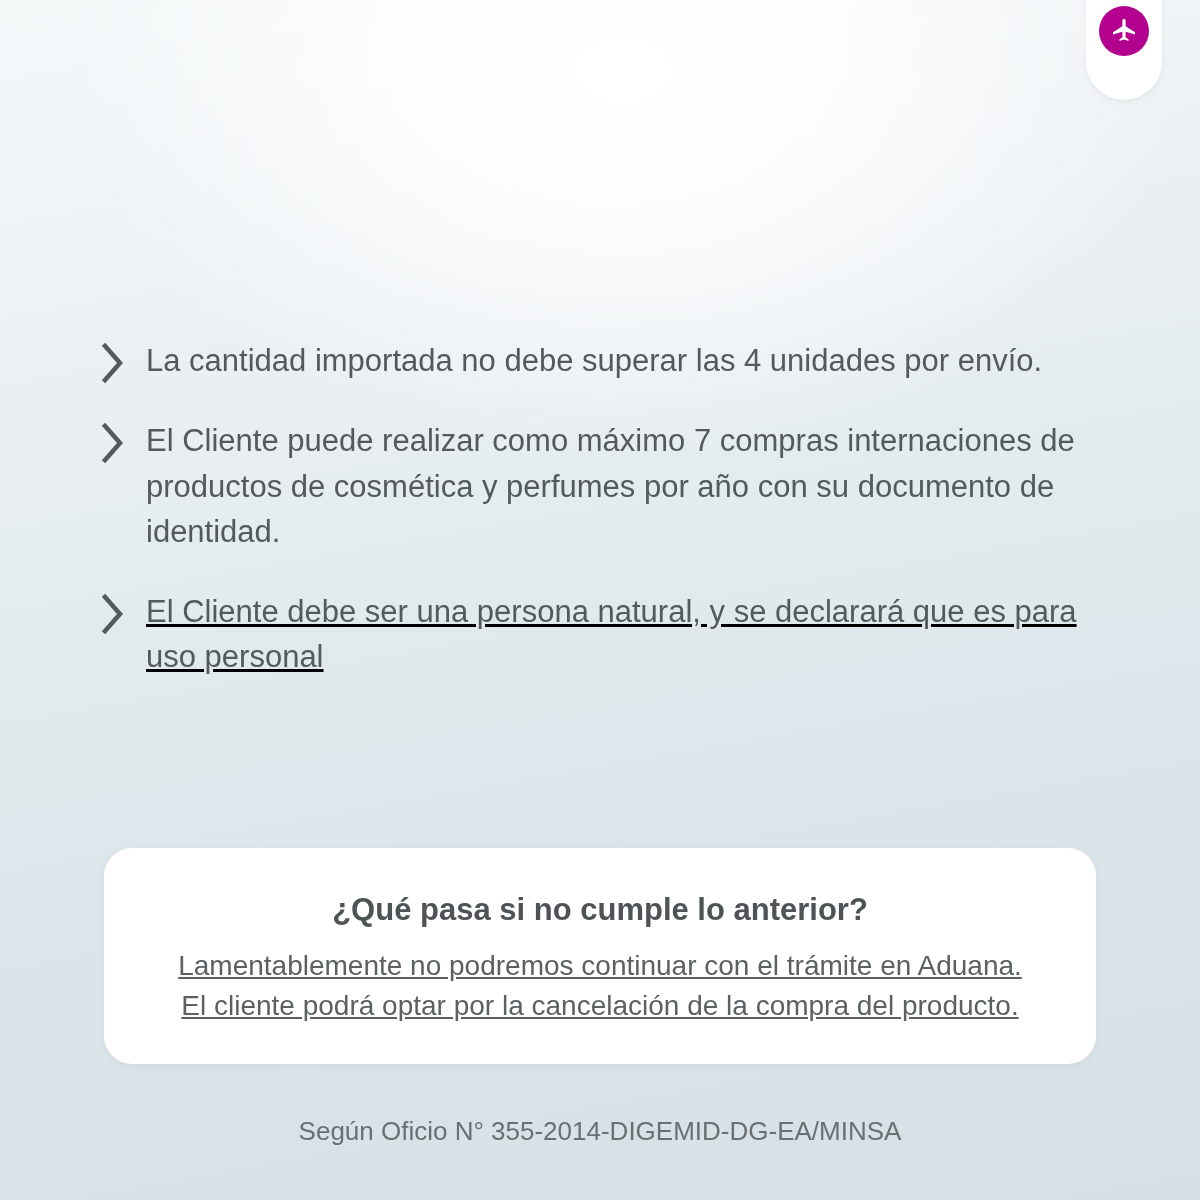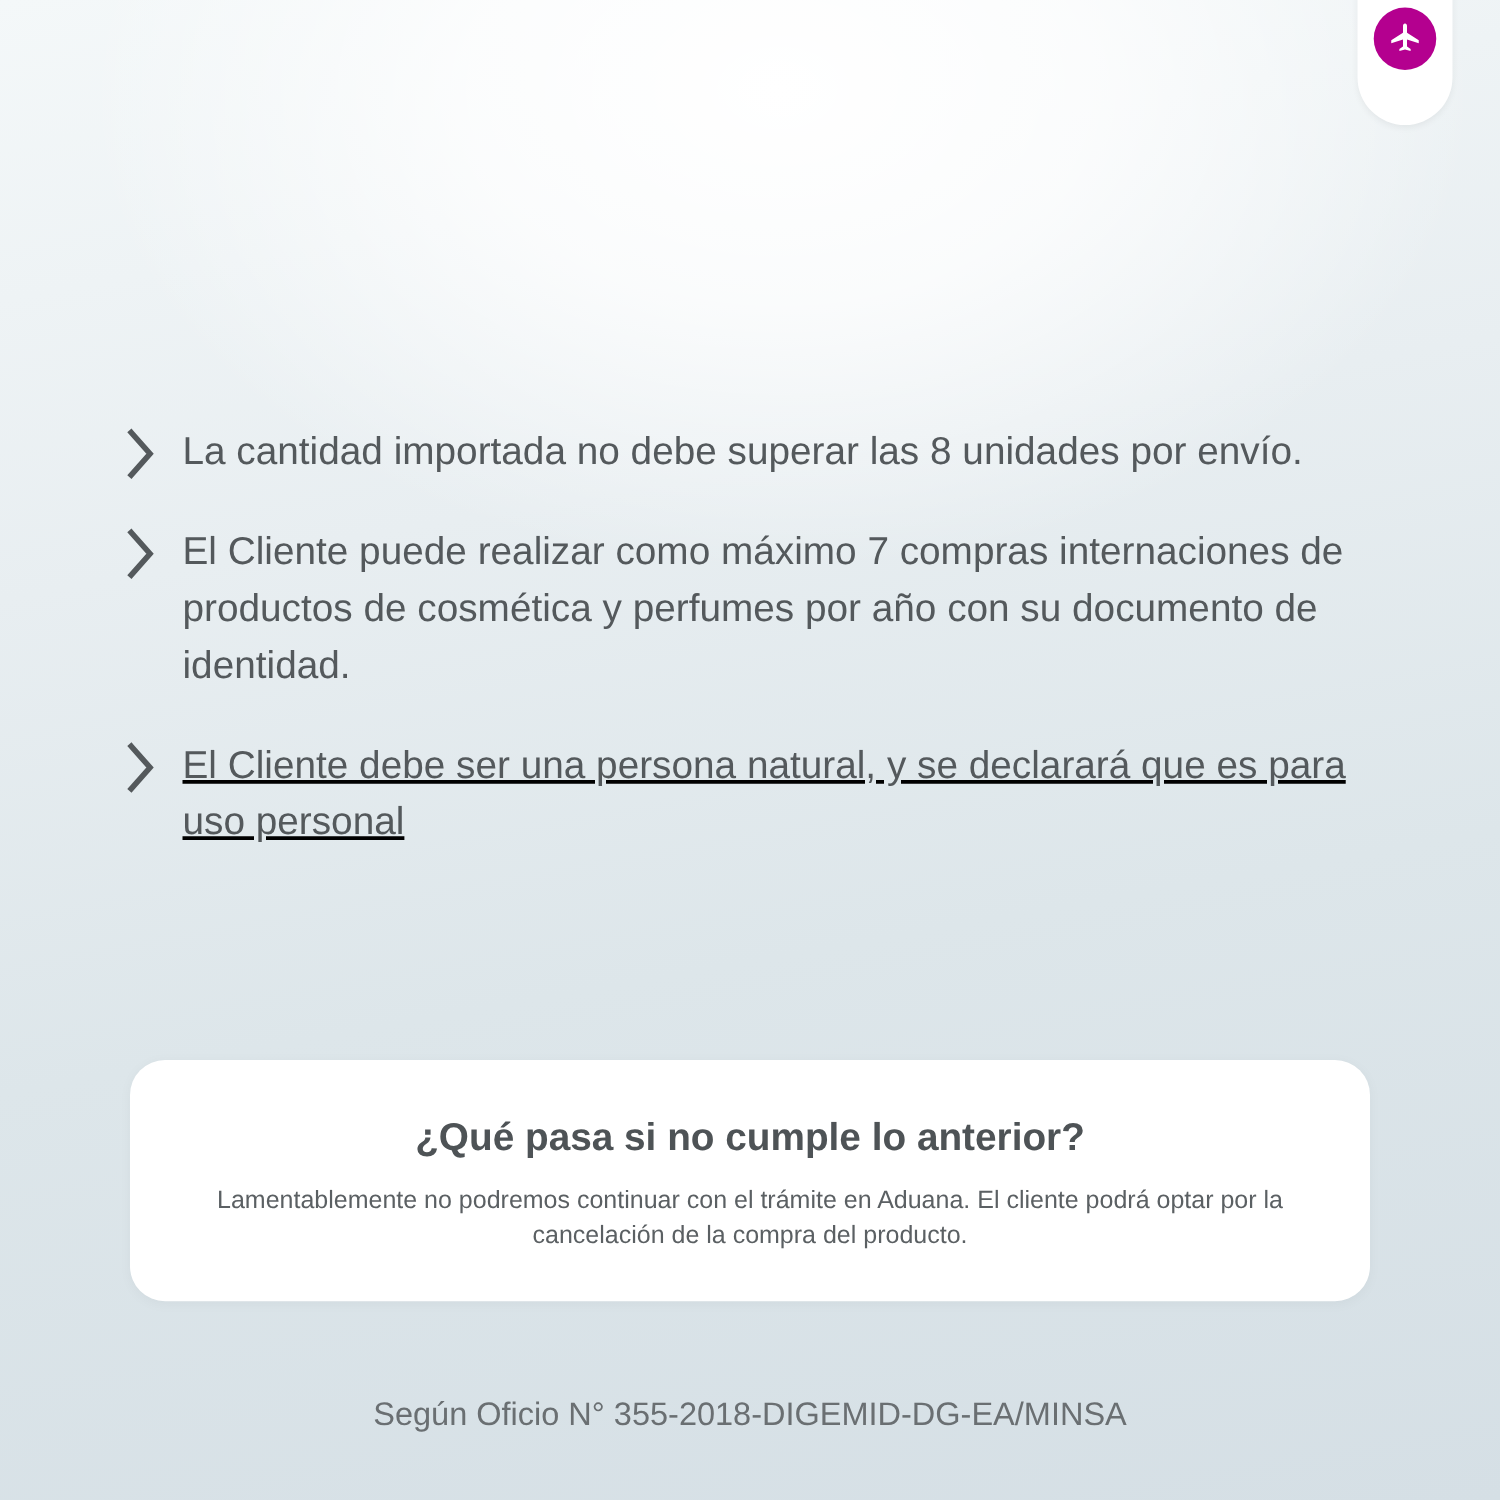--- a/index.html
+++ b/index.html
@@ -116,23 +116,24 @@
     box-shadow: 0 2px 10px rgba(0,0,0,0.04);
     text-align: center;
   }
   .card-title {
     font-size: 31px;
     font-weight: bold;
     color: #4e5356;
     margin-bottom: 18px;
   }
   .card-body {
-    font-size: 20px;
+    font-size: 28px;
     line-height: 1.42;
     color: #5b6063;
+    text-decoration: underline;
   }
 
   .footnote {
     position: absolute;
     left: 0;
     right: 0;
     top: 1116px;
     text-align: center;
     font-size: 26px;
     color: #6a6f72;
@@ -155,21 +156,21 @@
 
 
   <div class="bullets">
 
     <div class="bullet">
       <span class="chev">
         <svg width="26" height="42" viewBox="0 0 26 42" aria-hidden="true">
           <path d="M5 4 L20 21 L5 38" fill="none" stroke="#54595c" stroke-width="4.5" stroke-linecap="square" stroke-linejoin="miter"></path>
         </svg>
       </span>
-      <div class="bullet-text">La cantidad importada no debe superar las 8 unidades por envío.</div>
+      <div class="bullet-text">La cantidad importada no debe superar las 4 unidades por envío.</div>
     </div>
 
     <div class="bullet">
       <span class="chev">
         <svg width="26" height="42" viewBox="0 0 26 42" aria-hidden="true">
           <path d="M5 4 L20 21 L5 38" fill="none" stroke="#54595c" stroke-width="4.5" stroke-linecap="square" stroke-linejoin="miter"></path>
         </svg>
       </span>
       <div class="bullet-text">El Cliente puede realizar como máximo 7 compras internaciones de productos de cosmética y perfumes por año con su documento de identidad.</div>
     </div>
@@ -183,15 +184,15 @@
       <div class="bullet-text">El Cliente debe ser una persona natural, y se declarará que es para uso personal</div>
     </div>
 
   </div>
 
   <div class="card">
     <div class="card-title">¿Qué pasa si no cumple lo anterior?</div>
     <div class="card-body">Lamentablemente no podremos continuar con el trámite en Aduana. El cliente podrá optar por la cancelación de la compra del producto.</div>
   </div>
 
-  <div class="footnote">Según Oficio N° 355-2018-DIGEMID-DG-EA/MINSA</div>
+  <div class="footnote">Según Oficio N° 355-2014-DIGEMID-DG-EA/MINSA</div>
 
 </div>
 
 </body></html>

